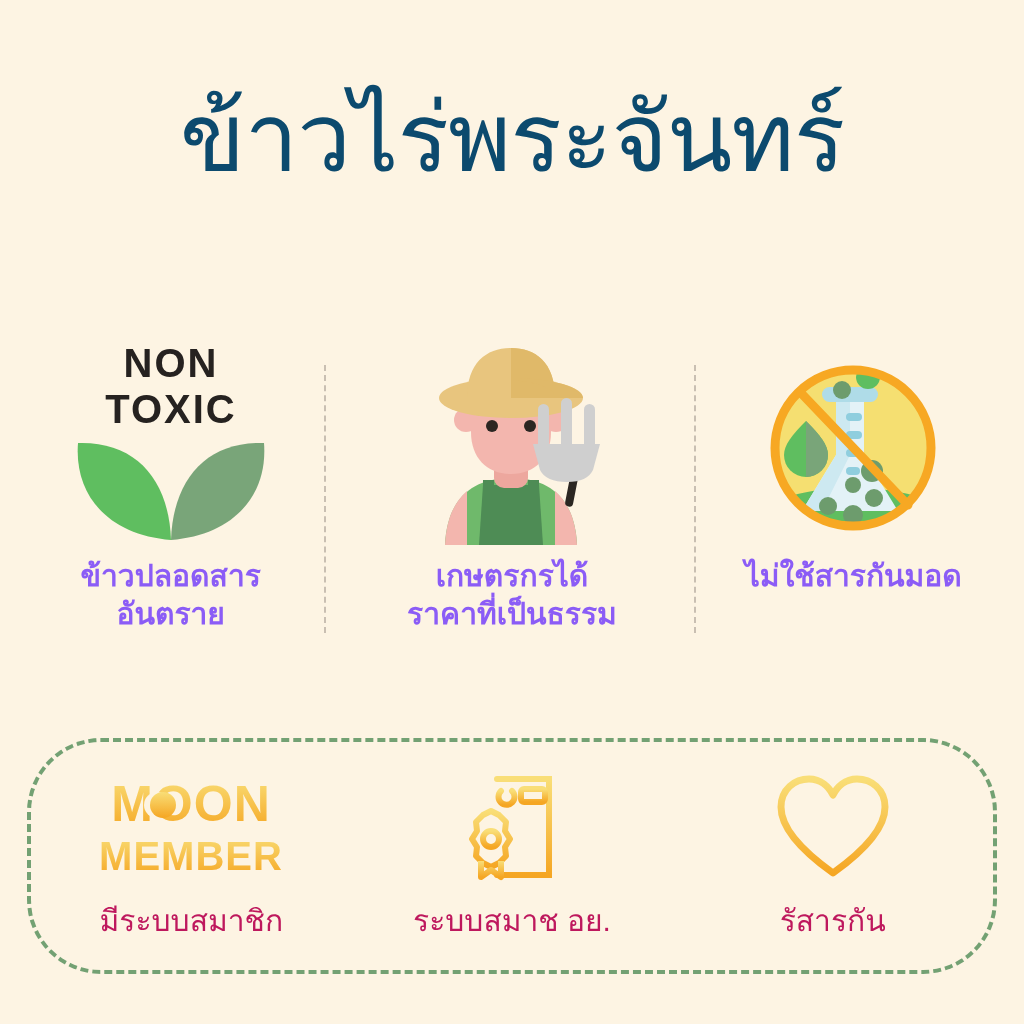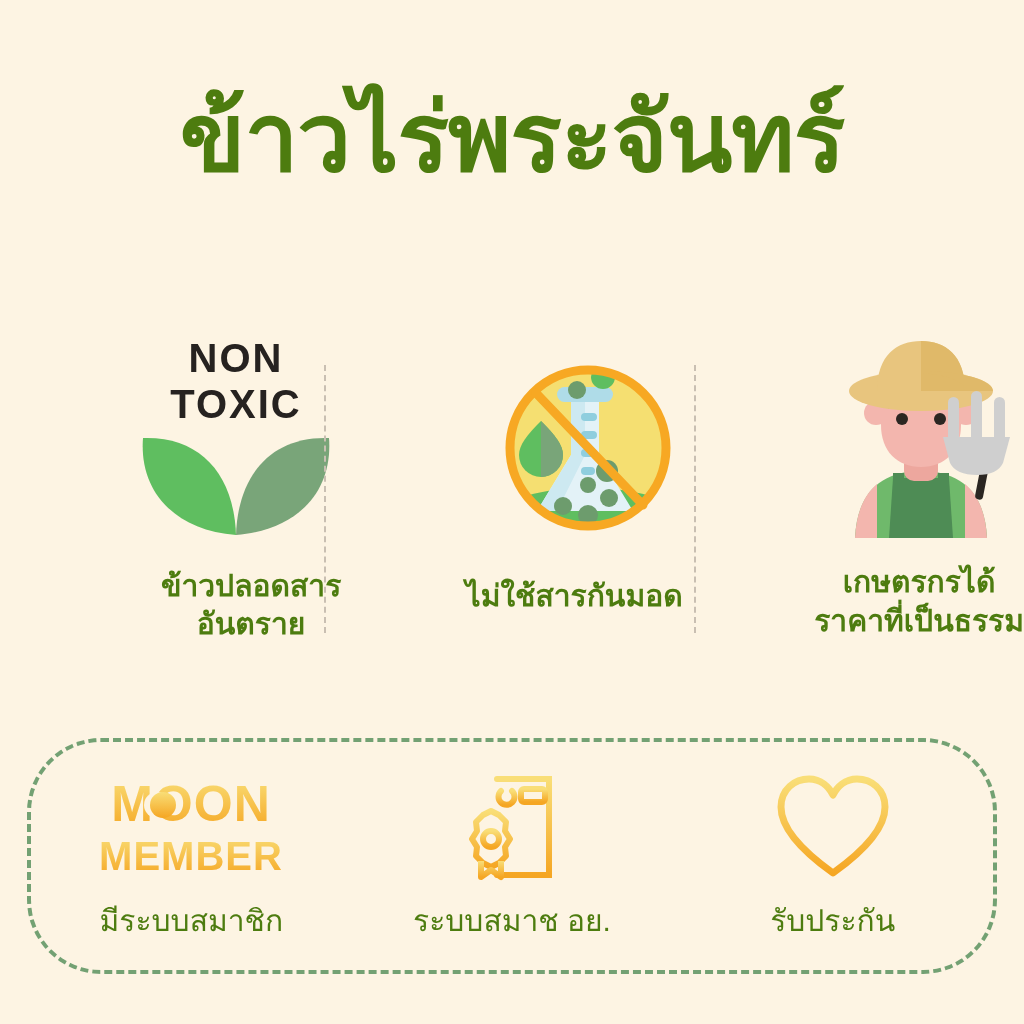--- a/index.html
+++ b/index.html
@@ -8,38 +8,38 @@
     background:#FDF4E3;
     font-family:"Liberation Sans", sans-serif;
     overflow:hidden;
   }
   #page { position:relative; width:1024px; height:1024px; background:#FDF4E3; }
 
   
   .title {
     position:absolute; top:78px; left:0; width:1024px;
     text-align:center;
-    font-size:96px; font-weight:bold; line-height:1.25;
-    color:#4d7c0f;
+    font-size:96px; font-weight:normal; line-height:1.25;
+    color:#0c4a6e;
     letter-spacing:-1px;
     white-space:nowrap;
   }
 
   
   .features {
     position:absolute; top:330px; left:0; width:1024px; height:310px;
     display:flex; flex-direction:row;
   }
   .feature { position:relative; flex:1 1 0; display:flex; flex-direction:column;
-             align-items:flex-end; justify-content:flex-start;gap:20px; }
+             align-items:center; justify-content:flex-start; }
   .feature-art { height:225px; display:flex; align-items:center; justify-content:center; }
   .feature-caption {
     margin-top:2px;
     font-size:30px; font-weight:bold; line-height:1.28;
-    color:#4d7c0f; text-align:center; white-space:pre-line;
+    color:#8b5cf6; text-align:center; white-space:pre-line;
   }
   .vdivider {
     position:absolute; top:35px; height:268px; width:0;
     border-left:2px dashed #C9BFB2;
   }
   .vdivider.d1 { left:324px; }
   .vdivider.d2 { left:694px; }
 
   
   .panel {
@@ -50,21 +50,21 @@
     position:absolute; left:0; top:0; width:100%; height:100%;
     display:flex; flex-direction:row; align-items:center;
   }
   .panel-cell {
     flex:1 1 0; display:flex; flex-direction:column;
     align-items:center; justify-content:center; height:100%;
   }
   .panel-art { height:112px; display:flex; align-items:flex-end; justify-content:center; }
   .panel-label {
     margin-top:16px;
-    font-size:30px; color:#4d7c0f; font-weight:normal;
+    font-size:30px; color:#be185d; font-weight:normal;
     text-align:center; white-space:nowrap;
   }
 
   
   .moonmark { display:flex; flex-direction:column; align-items:center; justify-content:center;
               height:112px; }
   .moonmark svg { display:block; }
 
   svg { display:block; }
 </style>
@@ -83,20 +83,67 @@
           <g fill="#262220" font-family="Liberation Sans, sans-serif" font-weight="bold">
             <text x="105" y="42" font-size="40" text-anchor="middle" letter-spacing="2">NON</text>
             <text x="105" y="88" font-size="40" text-anchor="middle" letter-spacing="2">TOXIC</text>
           </g>
           <path d="M105 205 C 42 200 8 160 12 108 C 70 106 103 145 105 205 Z" fill="#5FBE60"></path>
           <path d="M105 205 C 168 200 202 160 198 108 C 140 106 107 145 105 205 Z" fill="#79A579"></path>
         </svg>
       </div>
       <div class="feature-caption">ข้าวปลอดสาร
 อันตราย</div>
+    </div>
+
+    <div class="feature">
+      <div class="feature-art">
+        <svg width="205" height="205" viewBox="0 0 205 205">
+
+          <path d="M36 205 C 38 160 62 138 102 138 C 142 138 166 160 168 205 Z" fill="#6FB96B"></path>
+          <path d="M36 205 C 37 180 45 162 58 151 L 58 205 Z" fill="#F3B6AE"></path>
+          <path d="M168 205 C 167 180 159 162 146 151 L 146 205 Z" fill="#F3B6AE"></path>
+
+          <path d="M74 145 L 130 145 L 134 205 L 70 205 Z" fill="#4E8C55"></path>
+          <rect x="74" y="140" width="11" height="30" fill="#4E8C55"></rect>
+          <rect x="119" y="140" width="11" height="30" fill="#4E8C55"></rect>
+
+          <rect x="85" y="118" width="34" height="30" rx="10" fill="#EDA79E"></rect>
+
+          <circle cx="57" cy="80" r="12" fill="#F3B6AE"></circle>
+          <circle cx="147" cy="80" r="12" fill="#F3B6AE"></circle>
+
+          <path d="M62 60 L 142 60 L 142 92 C 142 118 126 134 102 134 C 78 134 62 118 62 92 Z" fill="#F3B6AE"></path>
+
+          <path d="M62 58 L 76 58 L 70 76 Z" fill="#2B2622"></path>
+          <path d="M142 58 L 128 58 L 134 76 Z" fill="#2B2622"></path>
+
+          <circle cx="83" cy="86" r="6" fill="#2B2622"></circle>
+          <circle cx="121" cy="86" r="6" fill="#2B2622"></circle>
+          <path d="M73 72 Q 83 66 93 72" stroke="#2B2622" stroke-width="5" fill="none" stroke-linecap="round"></path>
+          <path d="M111 72 Q 121 66 131 72" stroke="#2B2622" stroke-width="5" fill="none" stroke-linecap="round"></path>
+
+          <ellipse cx="102" cy="58" rx="72" ry="20" fill="#E8C57E"></ellipse>
+          <path d="M58 58 C 58 22 78 8 102 8 C 126 8 146 22 146 58 Z" fill="#E8C57E"></path>
+          <path d="M102 8 C 126 8 146 22 146 58 L 102 58 Z" fill="#E0B969"></path>
+          <path d="M102 38 C 146 38 174 48 174 58 L 146 58 C 146 48 128 42 102 40 Z" fill="#E0B969"></path>
+
+          <g>
+            <rect x="160" y="119" width="8" height="48" rx="4" fill="#2B2622" transform="rotate(11 164 143)"></rect>
+            <g fill="#CFCFCF">
+              <rect x="129" y="64" width="11" height="56" rx="5.5"></rect>
+              <rect x="152" y="58" width="11" height="62" rx="5.5"></rect>
+              <rect x="175" y="64" width="11" height="56" rx="5.5"></rect>
+              <path d="M124 104 L 191 104 L 184 130 C 180 138 172 142 158 142 C 144 142 135 138 131 130 Z"></path>
+            </g>
+          </g>
+        </svg>
+      </div>
+      <div class="feature-caption">เกษตรกรได้
+ราคาที่เป็นธรรม</div>
     </div>
 
     <div class="feature">
       <div class="feature-art">
         <svg width="190" height="200" viewBox="0 0 190 200">
           <defs>
             <clipPath id="circClip">
                 <circle cx="95" cy="105" r="78"></circle>
               </clipPath>
           </defs>
@@ -124,67 +171,20 @@
             <path d="M48 78 C 62 92 70 102 70 112 A 22 22 0 0 1 26 112 C 26 102 34 92 48 78 Z" fill="#5FBE60"></path>
             <path d="M48 78 C 62 92 70 102 70 112 A 22 22 0 0 1 48 134 Z" fill="#79A579"></path>
           </g>
           <circle cx="95" cy="105" r="78" fill="none" stroke="#F7A823" stroke-width="9"></circle>
           <line x1="43" y1="50" x2="150" y2="162" stroke="#F7A823" stroke-width="9" stroke-linecap="round"></line>
         </svg>
       </div>
       <div class="feature-caption">ไม่ใช้สารกันมอด</div>
     </div>
 
-    <div class="feature">
-      <div class="feature-art">
-        <svg width="205" height="205" viewBox="0 0 205 205">
-
-          <path d="M36 205 C 38 160 62 138 102 138 C 142 138 166 160 168 205 Z" fill="#6FB96B"></path>
-          <path d="M36 205 C 37 180 45 162 58 151 L 58 205 Z" fill="#F3B6AE"></path>
-          <path d="M168 205 C 167 180 159 162 146 151 L 146 205 Z" fill="#F3B6AE"></path>
-
-          <path d="M74 145 L 130 145 L 134 205 L 70 205 Z" fill="#4E8C55"></path>
-          <rect x="74" y="140" width="11" height="30" fill="#4E8C55"></rect>
-          <rect x="119" y="140" width="11" height="30" fill="#4E8C55"></rect>
-
-          <rect x="85" y="118" width="34" height="30" rx="10" fill="#EDA79E"></rect>
-
-          <circle cx="57" cy="80" r="12" fill="#F3B6AE"></circle>
-          <circle cx="147" cy="80" r="12" fill="#F3B6AE"></circle>
-
-          <path d="M62 60 L 142 60 L 142 92 C 142 118 126 134 102 134 C 78 134 62 118 62 92 Z" fill="#F3B6AE"></path>
-
-          <path d="M62 58 L 76 58 L 70 76 Z" fill="#2B2622"></path>
-          <path d="M142 58 L 128 58 L 134 76 Z" fill="#2B2622"></path>
-
-          <circle cx="83" cy="86" r="6" fill="#2B2622"></circle>
-          <circle cx="121" cy="86" r="6" fill="#2B2622"></circle>
-          <path d="M73 72 Q 83 66 93 72" stroke="#2B2622" stroke-width="5" fill="none" stroke-linecap="round"></path>
-          <path d="M111 72 Q 121 66 131 72" stroke="#2B2622" stroke-width="5" fill="none" stroke-linecap="round"></path>
-
-          <ellipse cx="102" cy="58" rx="72" ry="20" fill="#E8C57E"></ellipse>
-          <path d="M58 58 C 58 22 78 8 102 8 C 126 8 146 22 146 58 Z" fill="#E8C57E"></path>
-          <path d="M102 8 C 126 8 146 22 146 58 L 102 58 Z" fill="#E0B969"></path>
-          <path d="M102 38 C 146 38 174 48 174 58 L 146 58 C 146 48 128 42 102 40 Z" fill="#E0B969"></path>
-
-          <g>
-            <rect x="160" y="119" width="8" height="48" rx="4" fill="#2B2622" transform="rotate(11 164 143)"></rect>
-            <g fill="#CFCFCF">
-              <rect x="129" y="64" width="11" height="56" rx="5.5"></rect>
-              <rect x="152" y="58" width="11" height="62" rx="5.5"></rect>
-              <rect x="175" y="64" width="11" height="56" rx="5.5"></rect>
-              <path d="M124 104 L 191 104 L 184 130 C 180 138 172 142 158 142 C 144 142 135 138 131 130 Z"></path>
-            </g>
-          </g>
-        </svg>
-      </div>
-      <div class="feature-caption">เกษตรกรได้
-ราคาที่เป็นธรรม</div>
-    </div>
-
     <div class="vdivider d1"></div>
     <div class="vdivider d2"></div>
   </div>
 
   <div class="panel">
     <div class="panel-row">
 
       <div class="panel-cell">
         <div class="panel-art moonmark">
           <svg width="200" height="108" viewBox="0 0 200 108">
@@ -235,19 +235,19 @@
         <div class="panel-label">ระบบสมาช อย.</div>
       </div>
 
 
       <div class="panel-cell">
         <div class="panel-art">
           <svg width="120" height="108" viewBox="0 0 120 108">
             <path d="M60 100 C 18 70 8 48 8 34 C 8 16 22 6 36 6 C 48 6 56 14 60 22 C 64 14 72 6 84 6 C 98 6 112 16 112 34 C 112 48 102 70 60 100 Z" fill="none" stroke="url(#goldGrad)" stroke-width="7" stroke-linejoin="round"></path>
           </svg>
         </div>
-        <div class="panel-label">รับประกัน</div>
+        <div class="panel-label">รัสารกัน</div>
       </div>
 
     </div>
   </div>
 
 </div>
 
 </body></html>

